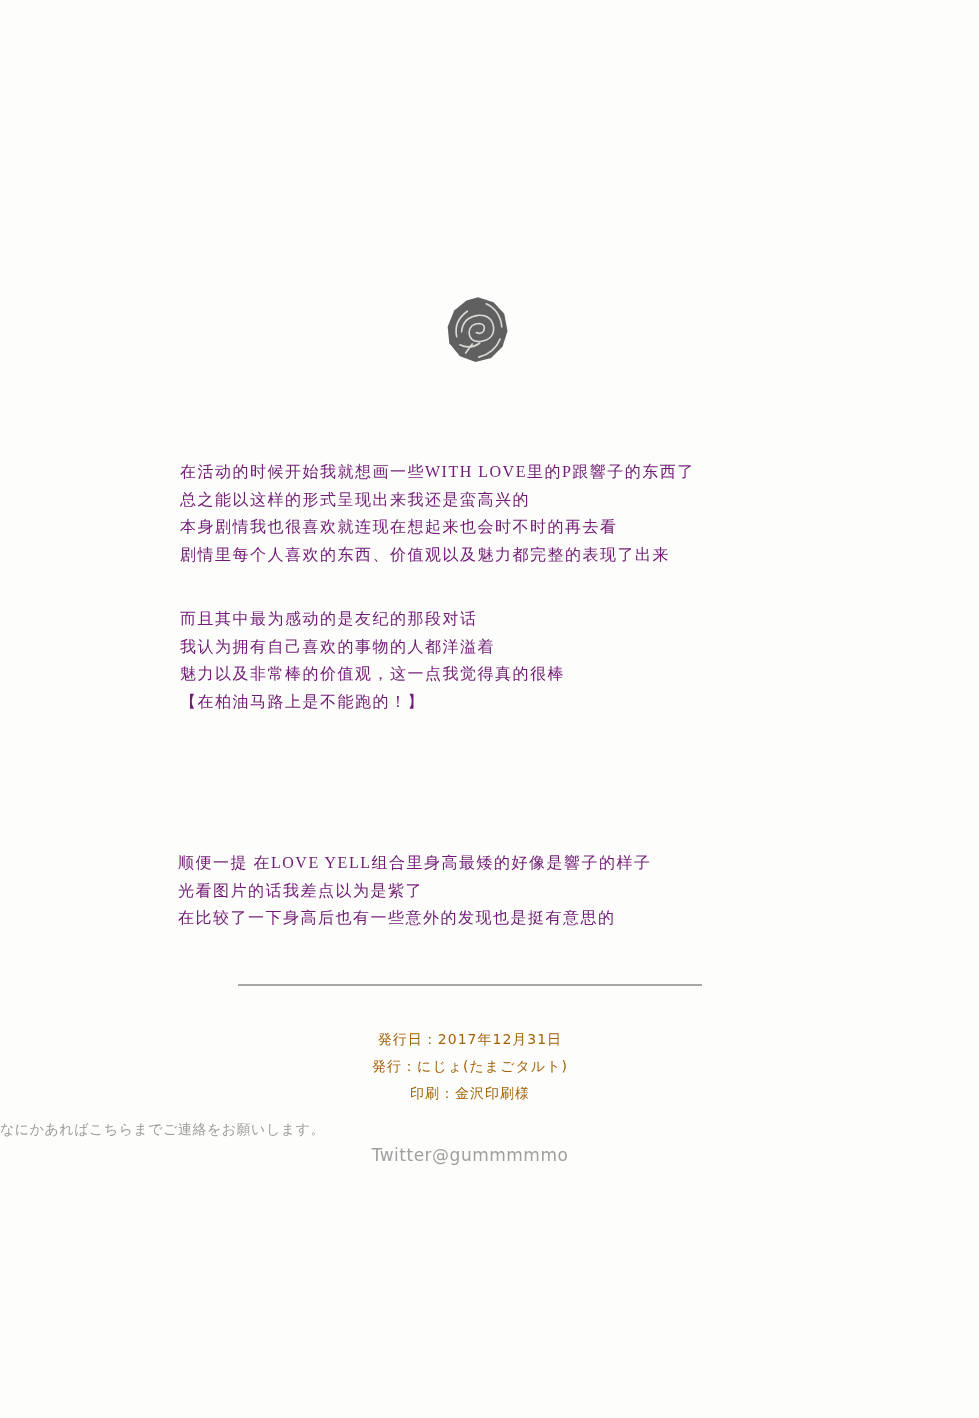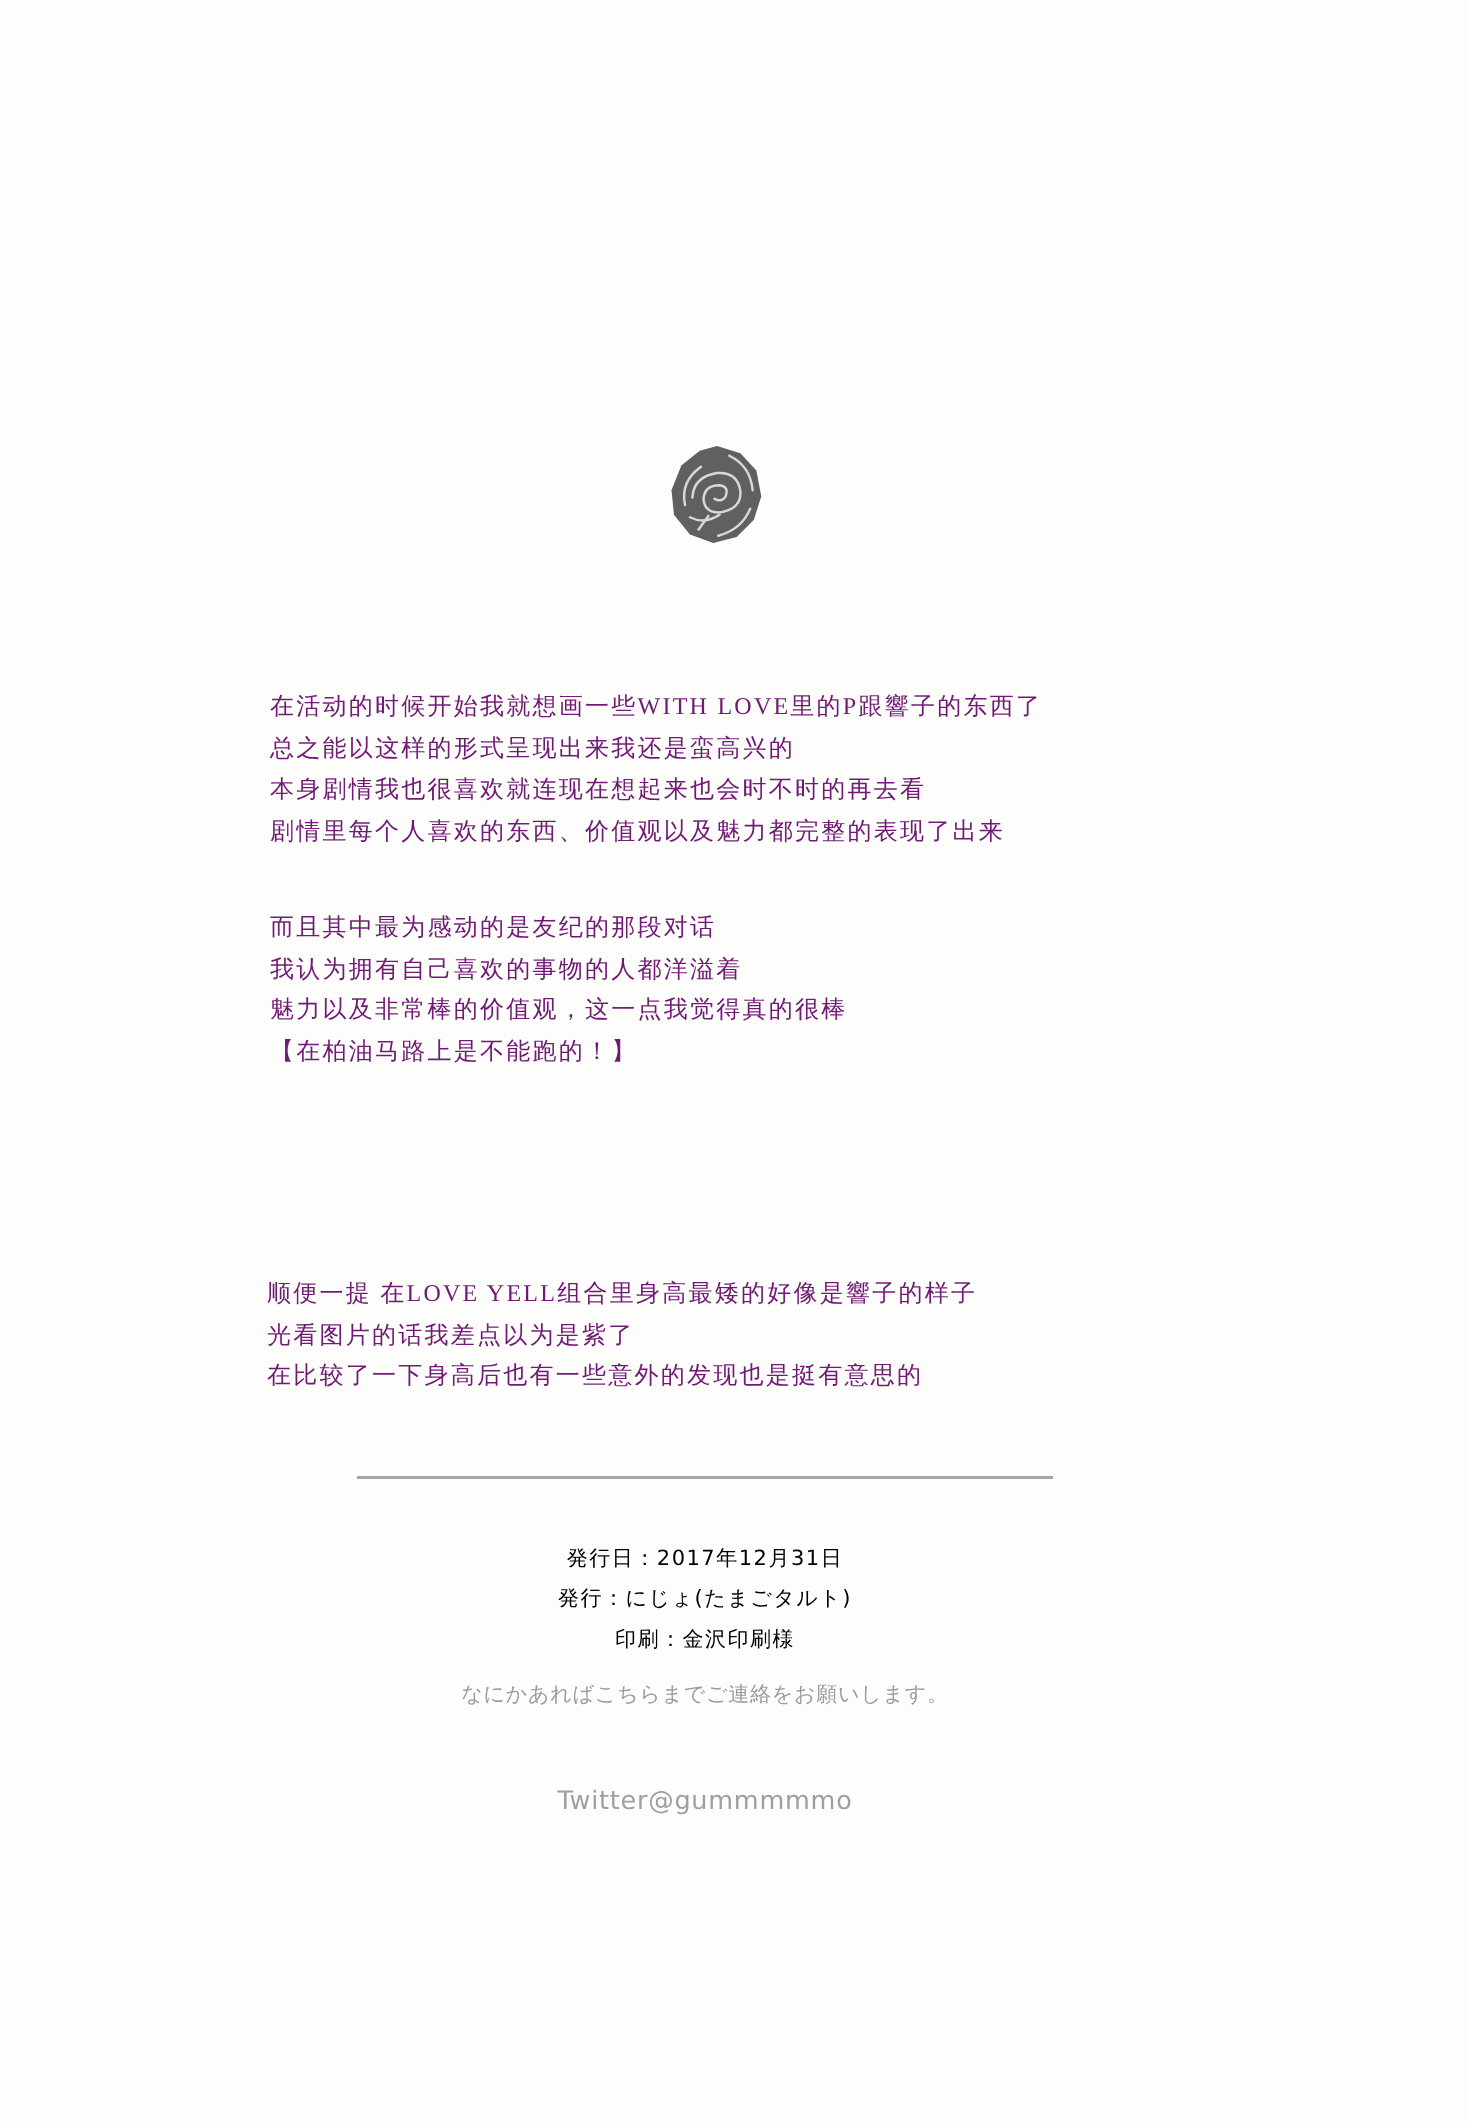--- a/index.html
+++ b/index.html
@@ -44,45 +44,43 @@
     width: 464px;
     height: 2px;
     background: #a6a6a6;
   }
   .colophon {
     position: absolute;
     left: 0px;
     top: 1026px;
     width: 940px;
     text-align: center;
-    color: #000000;
+    color: #a16207;
     font-size: 14px;
     line-height: 27px;
     letter-spacing: 1px;
   }
   .contact {
     position: absolute;
     left: 0px;
     top: 1121px;
     width: 940px;
-    text-align: center;
     color: #9b9b9b;
     font-size: 14px;
     letter-spacing: 0.5px;
   }
   .twitter {
     position: absolute;
     left: 0px;
     top: 1145px;
     width: 940px;
     text-align: center;
     color: #9f9f9f;
     font-size: 17px;
     letter-spacing: 0.5px;
-    margin-top: 46px;
   }
 </style>
 </head>
 <body>
 
 <div class="page">
 
   <div class="rose">
     <svg viewBox="0 0 100 100" width="84" height="82" aria-hidden="true">
       <polygon points="50,4 69,10 82,24 86,45 80,64 66,78 47,83 28,76 15,60 13,40 21,20 36,8" fill="#606060"></polygon>

